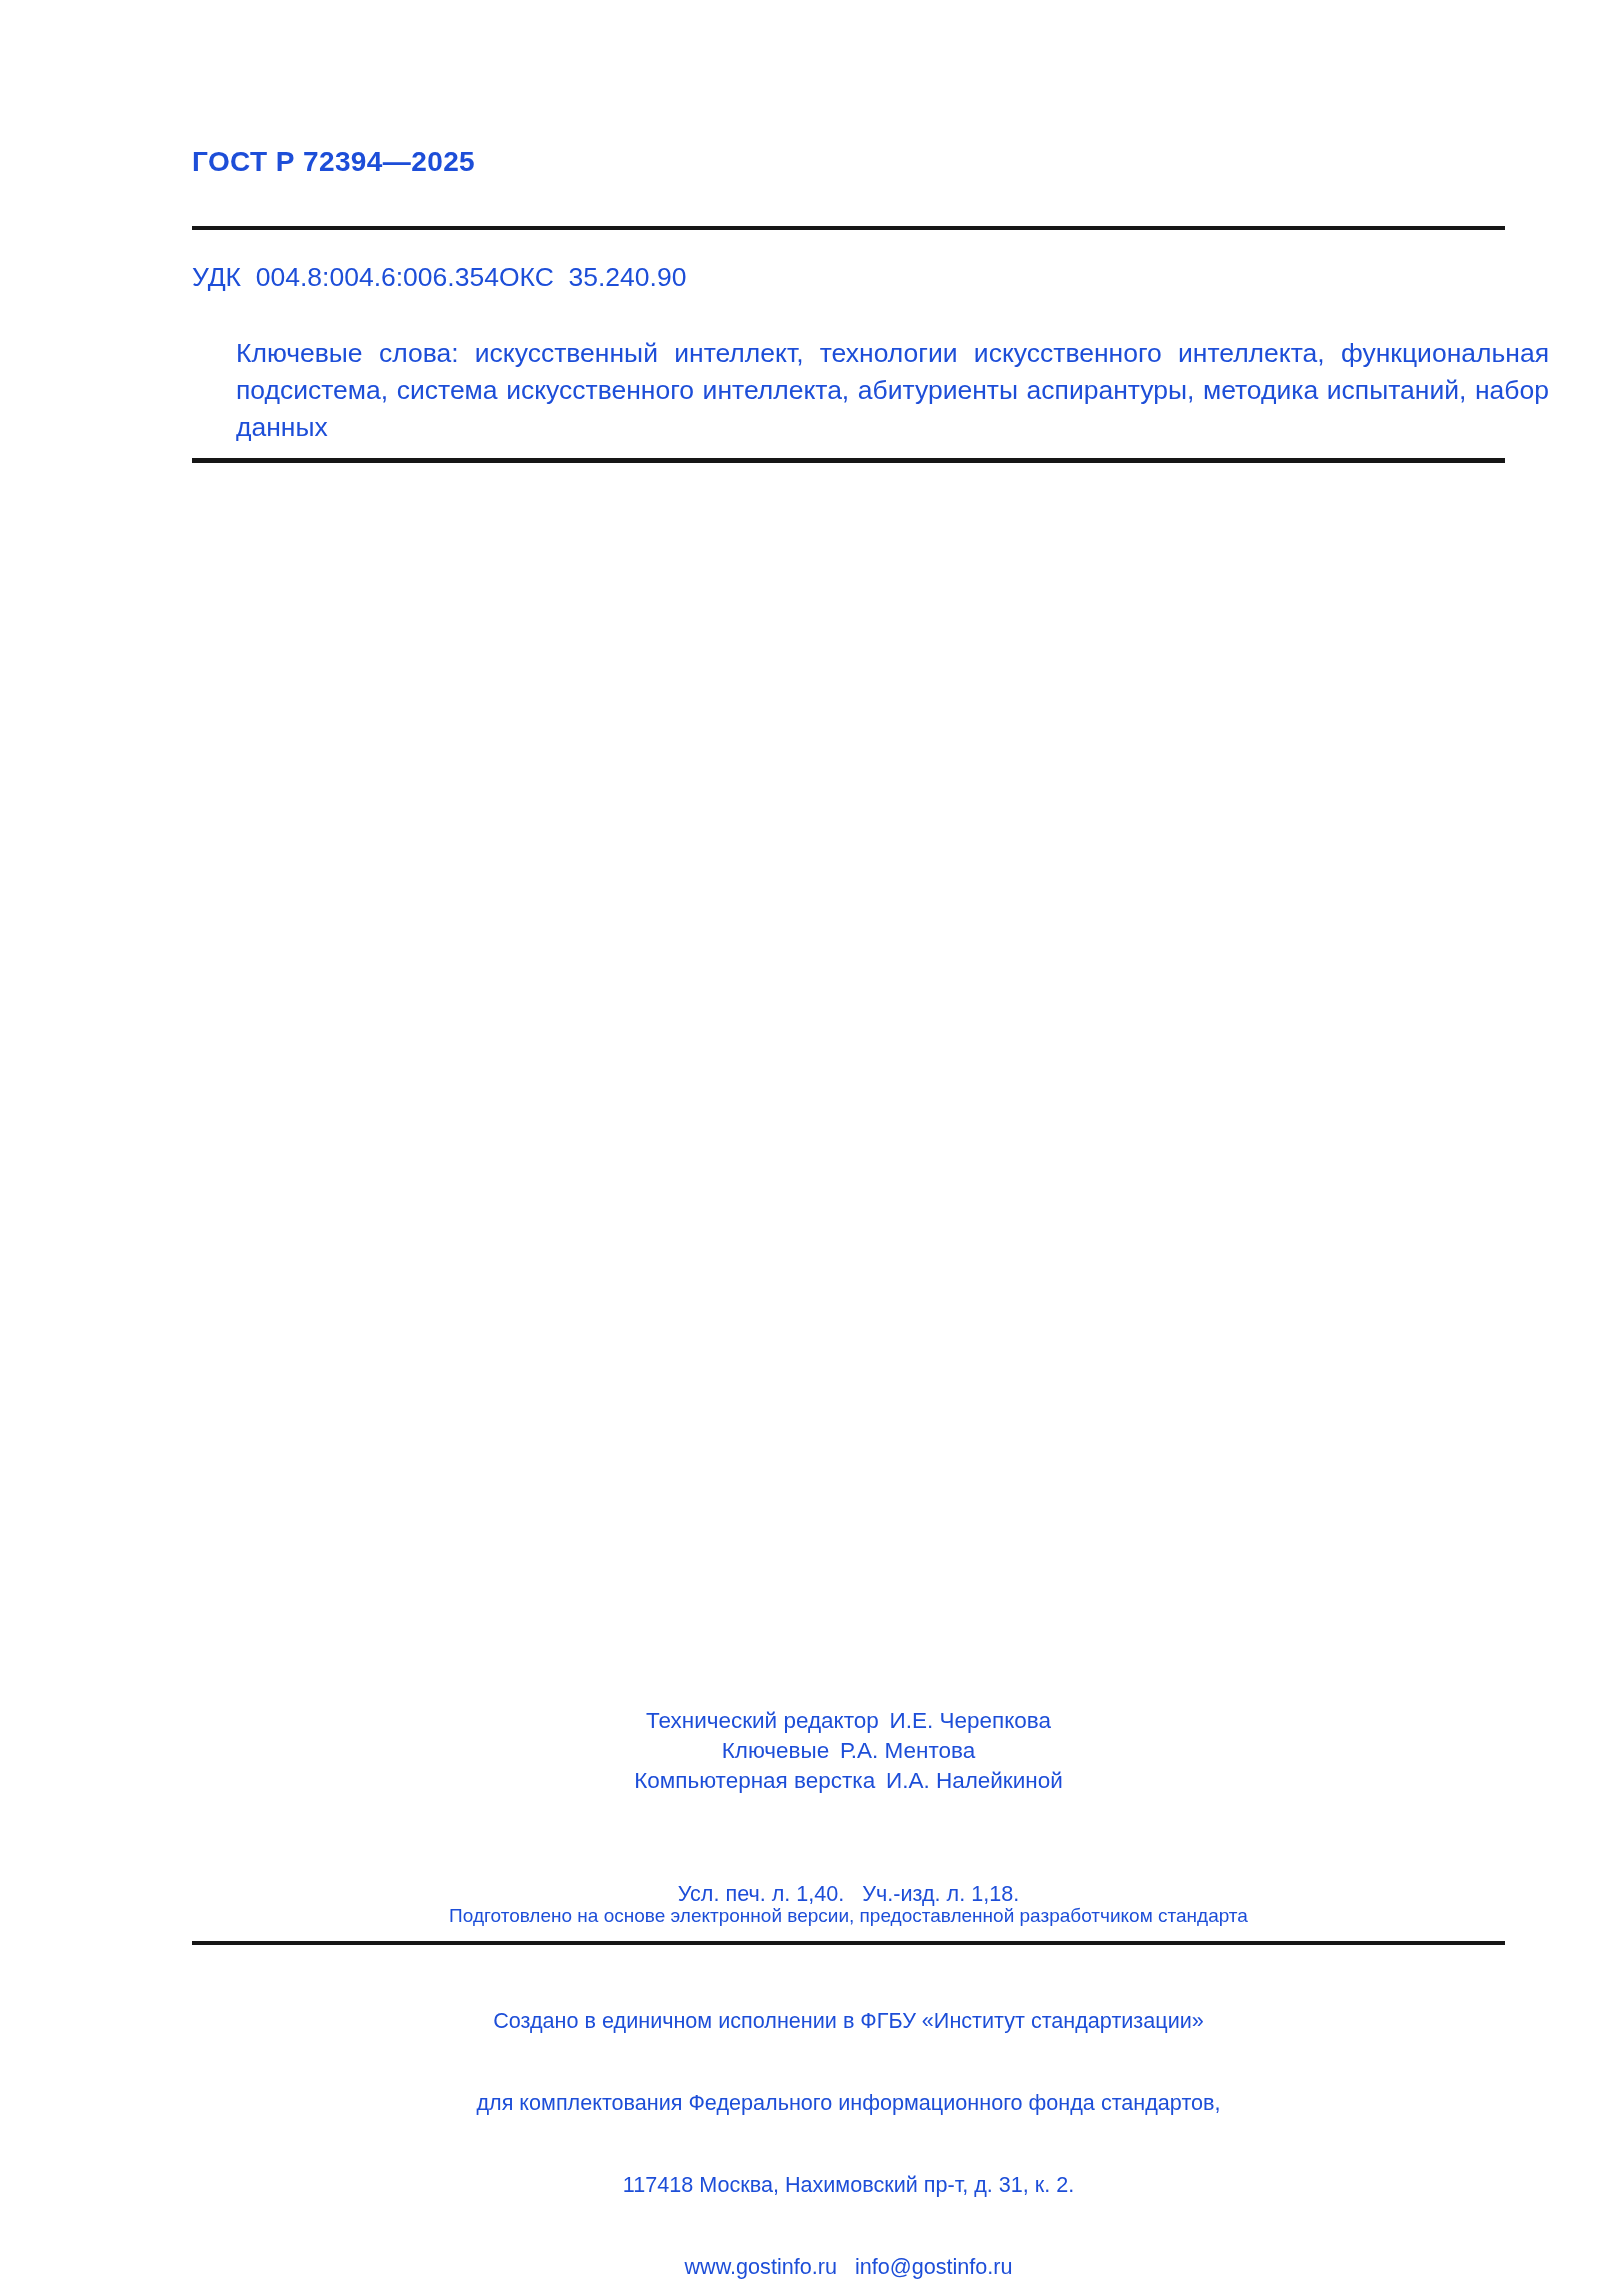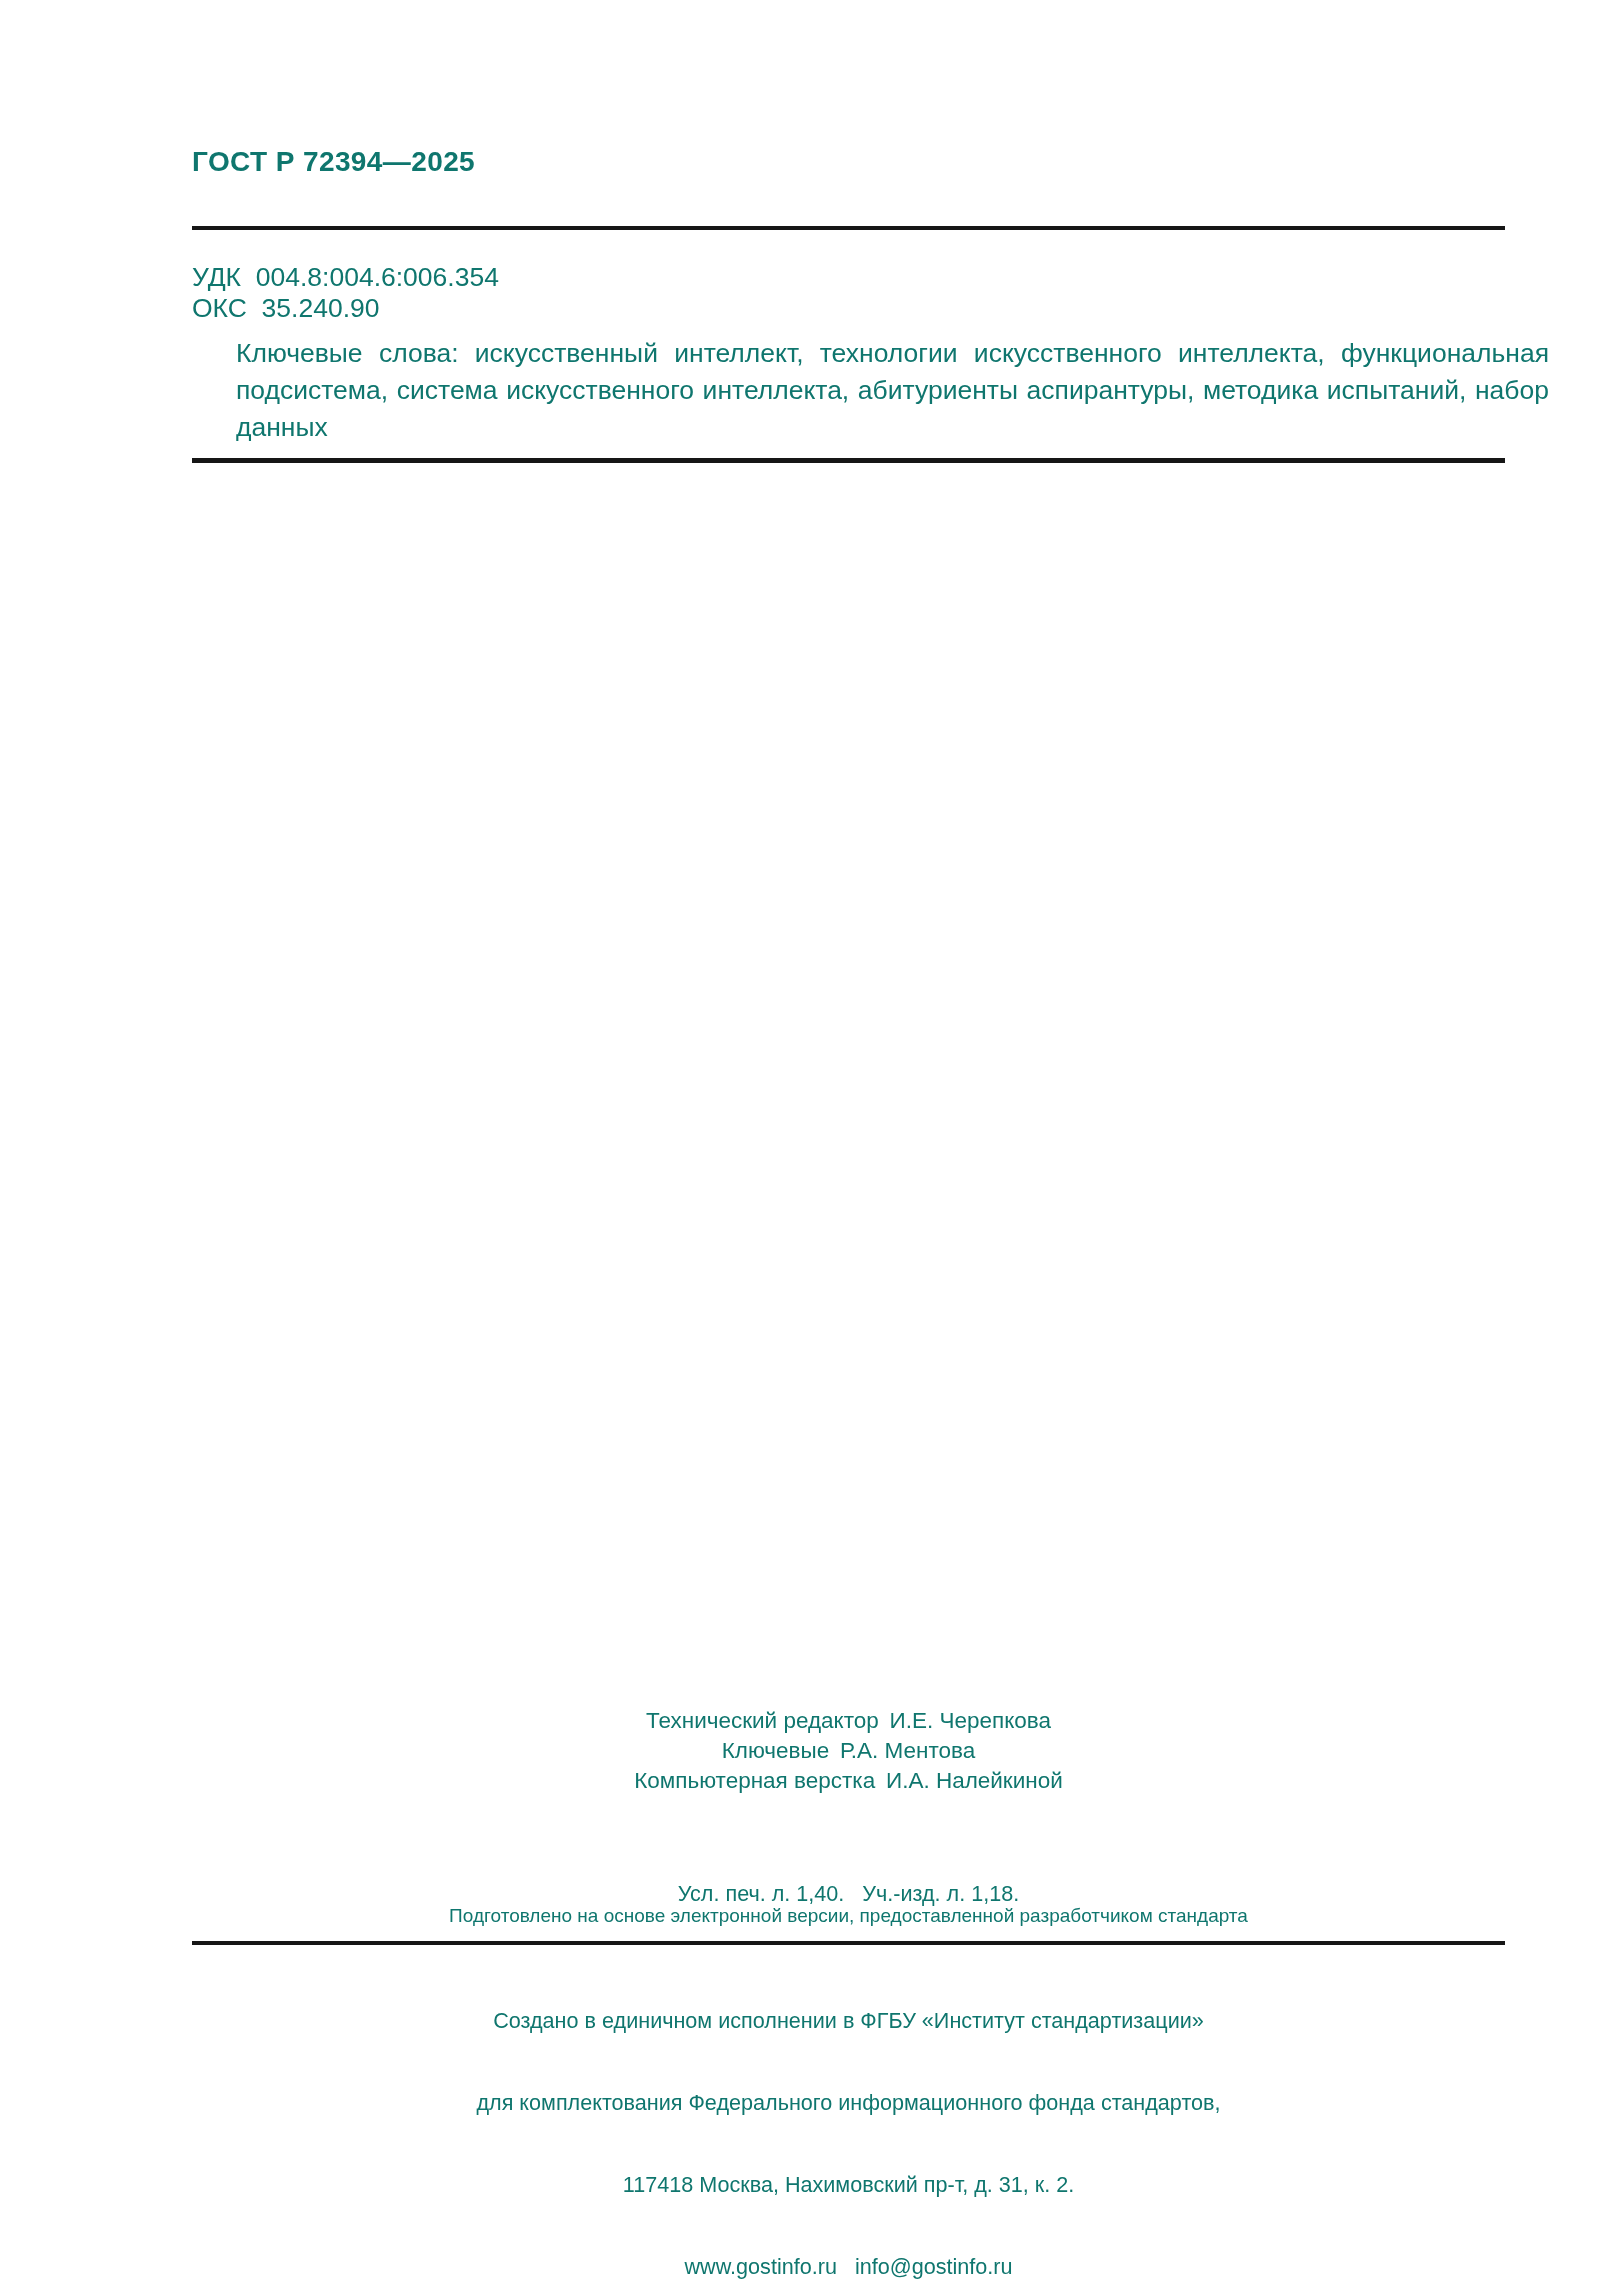--- a/index.html
+++ b/index.html
@@ -5,21 +5,21 @@
   html, body {
     margin: 0;
     padding: 0;
     background: #ffffff;
   }
   .page {
     position: relative;
     width: 1621px;
     height: 2293px;
     background: #ffffff;
-    color: #0f766e;
+    color: #1d4ed8;
     font-family: "Liberation Sans", "DejaVu Sans", sans-serif;
     overflow: hidden;
   }
   .rule {
     position: absolute;
     left: 192px;
     width: 1313px;
     background: #161616;
   }
   #rule-top    { top: 226px;  height: 3.9px; }
@@ -36,21 +36,20 @@
     white-space: pre;
   }
   #udk-row {
     position: absolute;
     left: 192px;
     top: 262px;
     width: 1313px;
     display: flex;
     font-size: 26.5px;
     white-space: pre;
-    flex-direction: column;
   }
   #keywords {
     position: absolute;
     left: 192px;
     top: 335px;
     width: 1313px;
     font-size: 26.5px;
     line-height: 37px;
     text-align: justify;
     margin-left: 44px;

